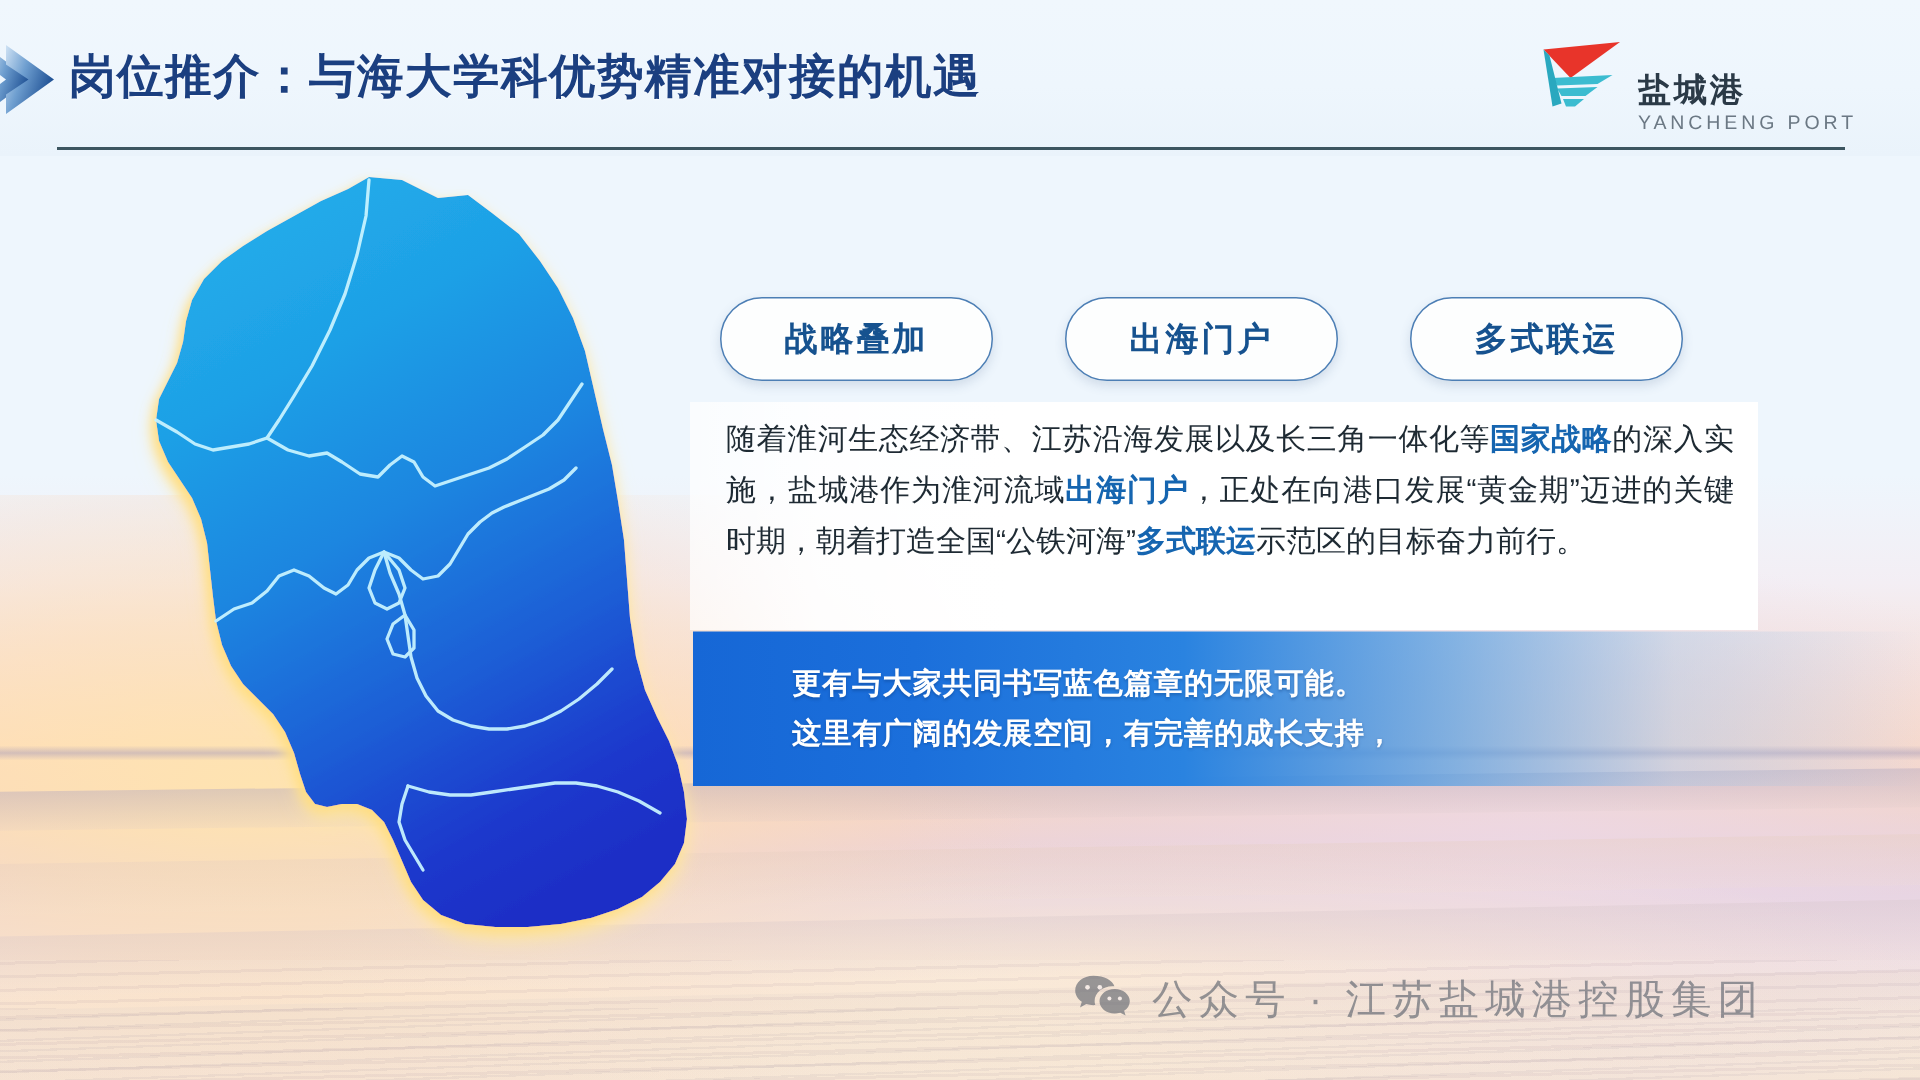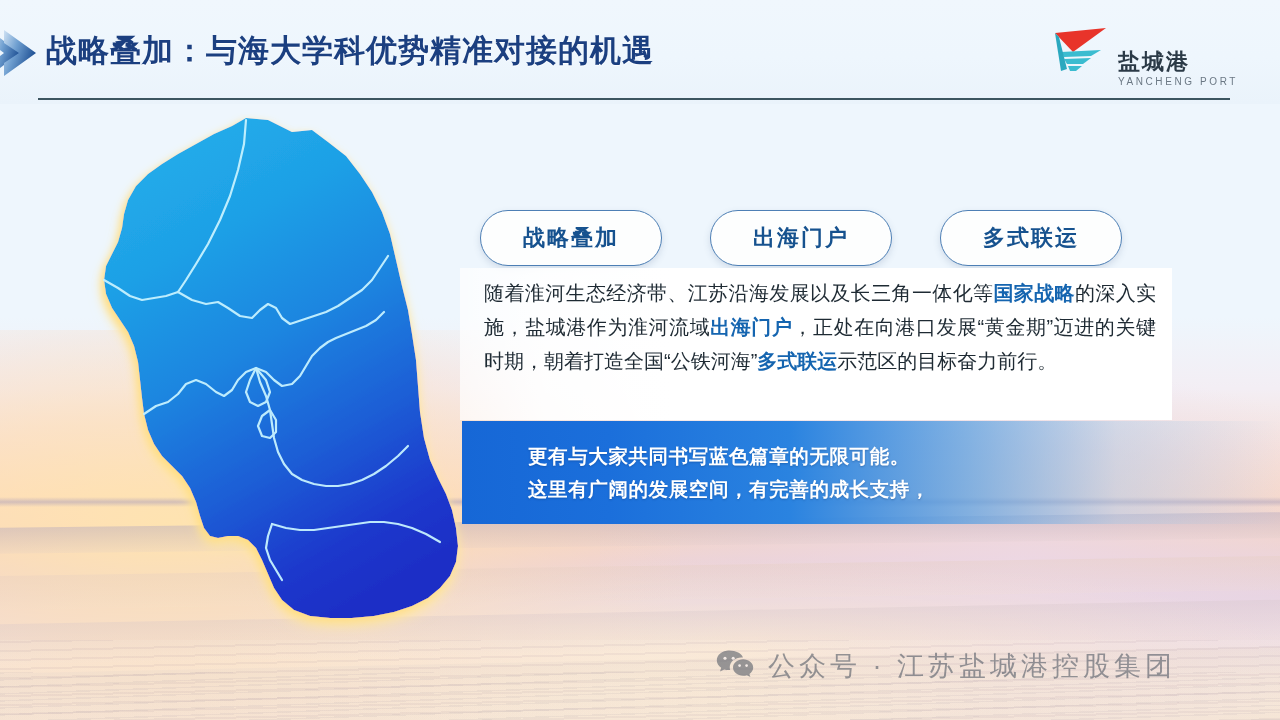--- a/index.html
+++ b/index.html
@@ -114,41 +114,40 @@
   .brand-logo {
     position:absolute; right:42px; top:22px; height:58px;
     display:flex; align-items:center; gap:9px;
   }
   .brand-mark { width:58px; height:52px; flex:none; }
   .brand-words { display:flex; flex-direction:column; line-height:1;margin-top:35px; }
   .brand-cn {
     font-size:22px; font-weight:bold; color:#2b3a47; letter-spacing:2px;
   }
   .brand-en {
-    font-size:10px; color:#6b7884; letter-spacing:2.6px; margin-top:4px;
+    font-size:13px; color:#6b7884; letter-spacing:2.6px; margin-top:4px;
   }
 
   
   .map-wrap { position:absolute; left:60px; top:104px; width:470px; height:560px; }
   .map-svg { width:100%; height:100%; display:block; }
 
   
   .pill-row {
     position:absolute; left:480px; top:198px;
     display:flex; gap:48px; align-items:center;
   }
   .pill {
     min-width:182px; height:56px; border-radius:28px;
     background:#fdfefe; border:1.6px solid #4d7fb5;
     display:flex; align-items:center; justify-content:center;
     font-size:22px; font-weight:bold; letter-spacing:2px;
     color:#16528f;
     box-shadow:0 3px 7px rgba(60,90,130,.17), inset 0 1px 0 rgba(255,255,255,.9);
     padding:0 22px;
-    margin-top:12px;
   }
 
   
   .para-panel {
     position:absolute; left:460px; top:268px; width:712px; height:152px;
     background:linear-gradient(to right, rgba(255,255,255,.70) 0%, rgba(255,255,255,.93) 12%, #ffffff 30%, #ffffff 100%);
   }
   .para {
     position:absolute; left:484px; top:276px; width:672px;
     font-size:20px; line-height:34px; color:#1e2a33;
@@ -210,21 +209,21 @@
           <stop offset="0%" stop-color="#cfe2f4"></stop>
           <stop offset="45%" stop-color="#6f9fd0"></stop>
           <stop offset="100%" stop-color="#1d4f93"></stop>
         </linearGradient>
       </defs>
       <path d="M2 10 L30 31 L2 52 L2 40 L14 31 L2 22 Z" fill="url(#chevGrad)"></path>
       <path d="M14 8 L46 31 L14 54 L14 41 L29 31 L14 21 Z" fill="url(#chevGrad)"></path>
     </svg>
   </div>
 
-  <div class="page-title">战略叠加：与海大学科优势精准对接的机遇</div>
+  <div class="page-title">岗位推介：与海大学科优势精准对接的机遇</div>
   <div class="title-rule"></div>
 
   <div class="brand-logo">
     <div class="brand-mark">
       <svg viewBox="0 0 58 52" width="58" height="52">
         <path d="M4 8 L55 3 L22 27 Z" fill="#e8342a"></path>
         <path d="M10 27 L50 25 L40 31 L13 32 Z" fill="#3bbcd0"></path>
         <path d="M13 34 L40 33 L32 39 L16 39 Z" fill="#3bbcd0"></path>
         <path d="M17 41 L31 41 L25 46 L19 46 Z" fill="#3bbcd0"></path>
         <path d="M4 8 L10 46 L16 44 L8 12 Z" fill="#2aa8bf"></path>

